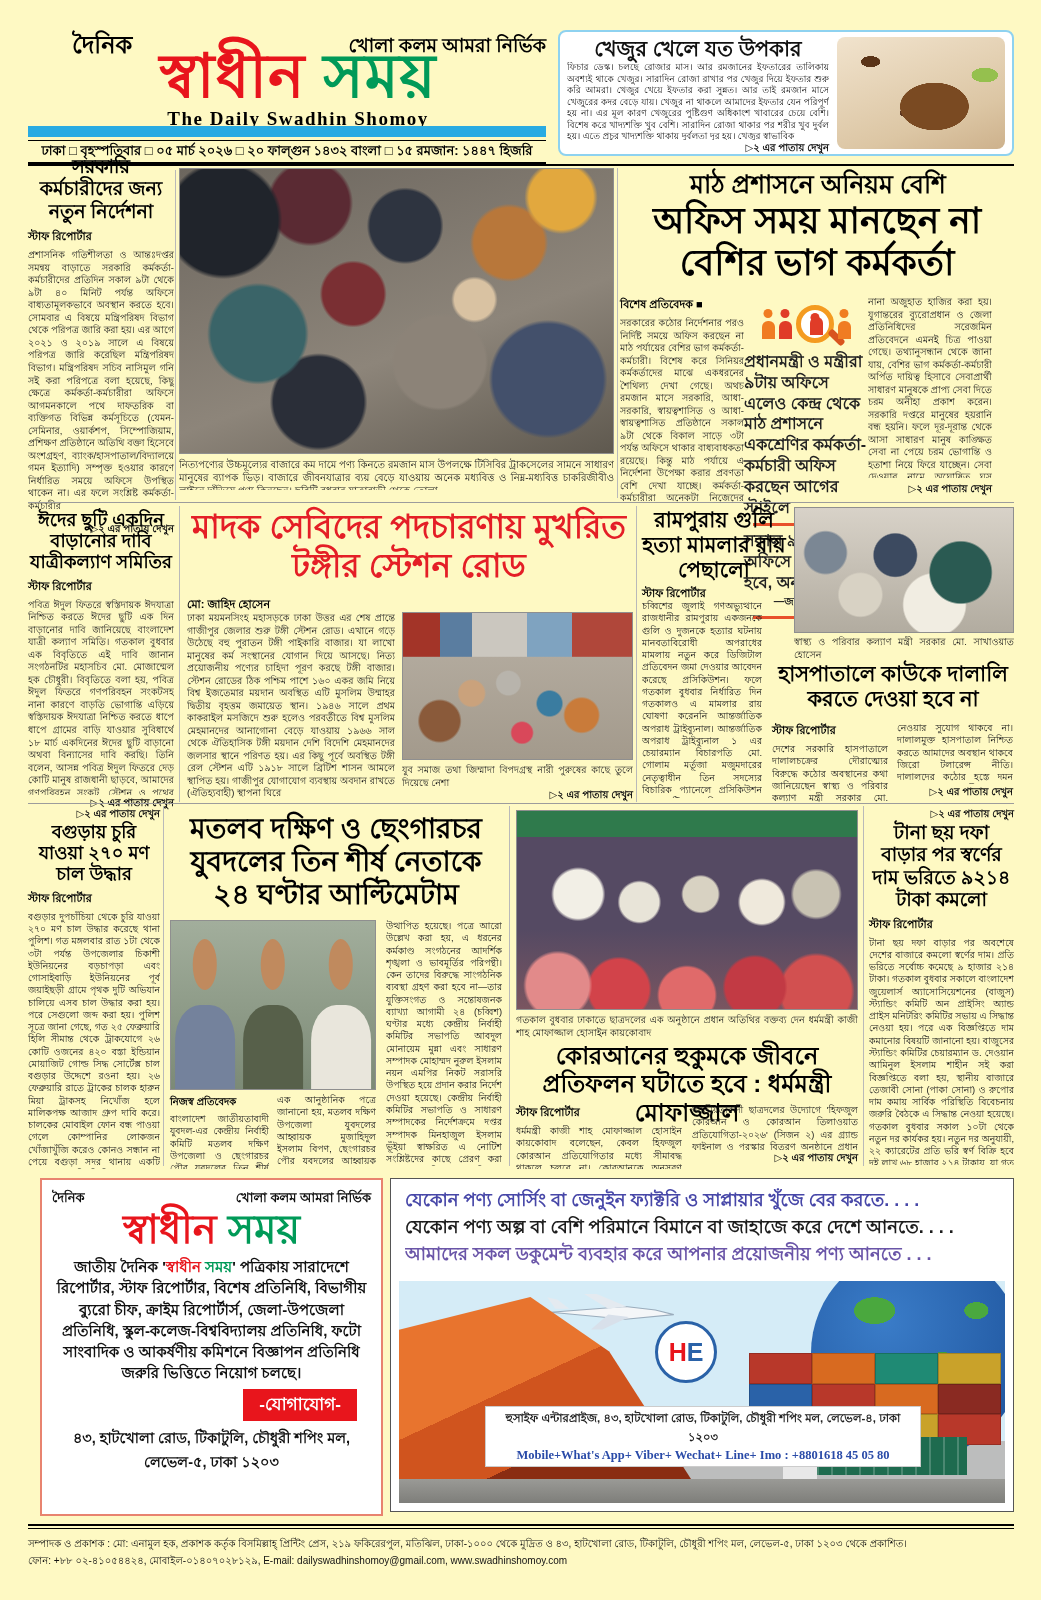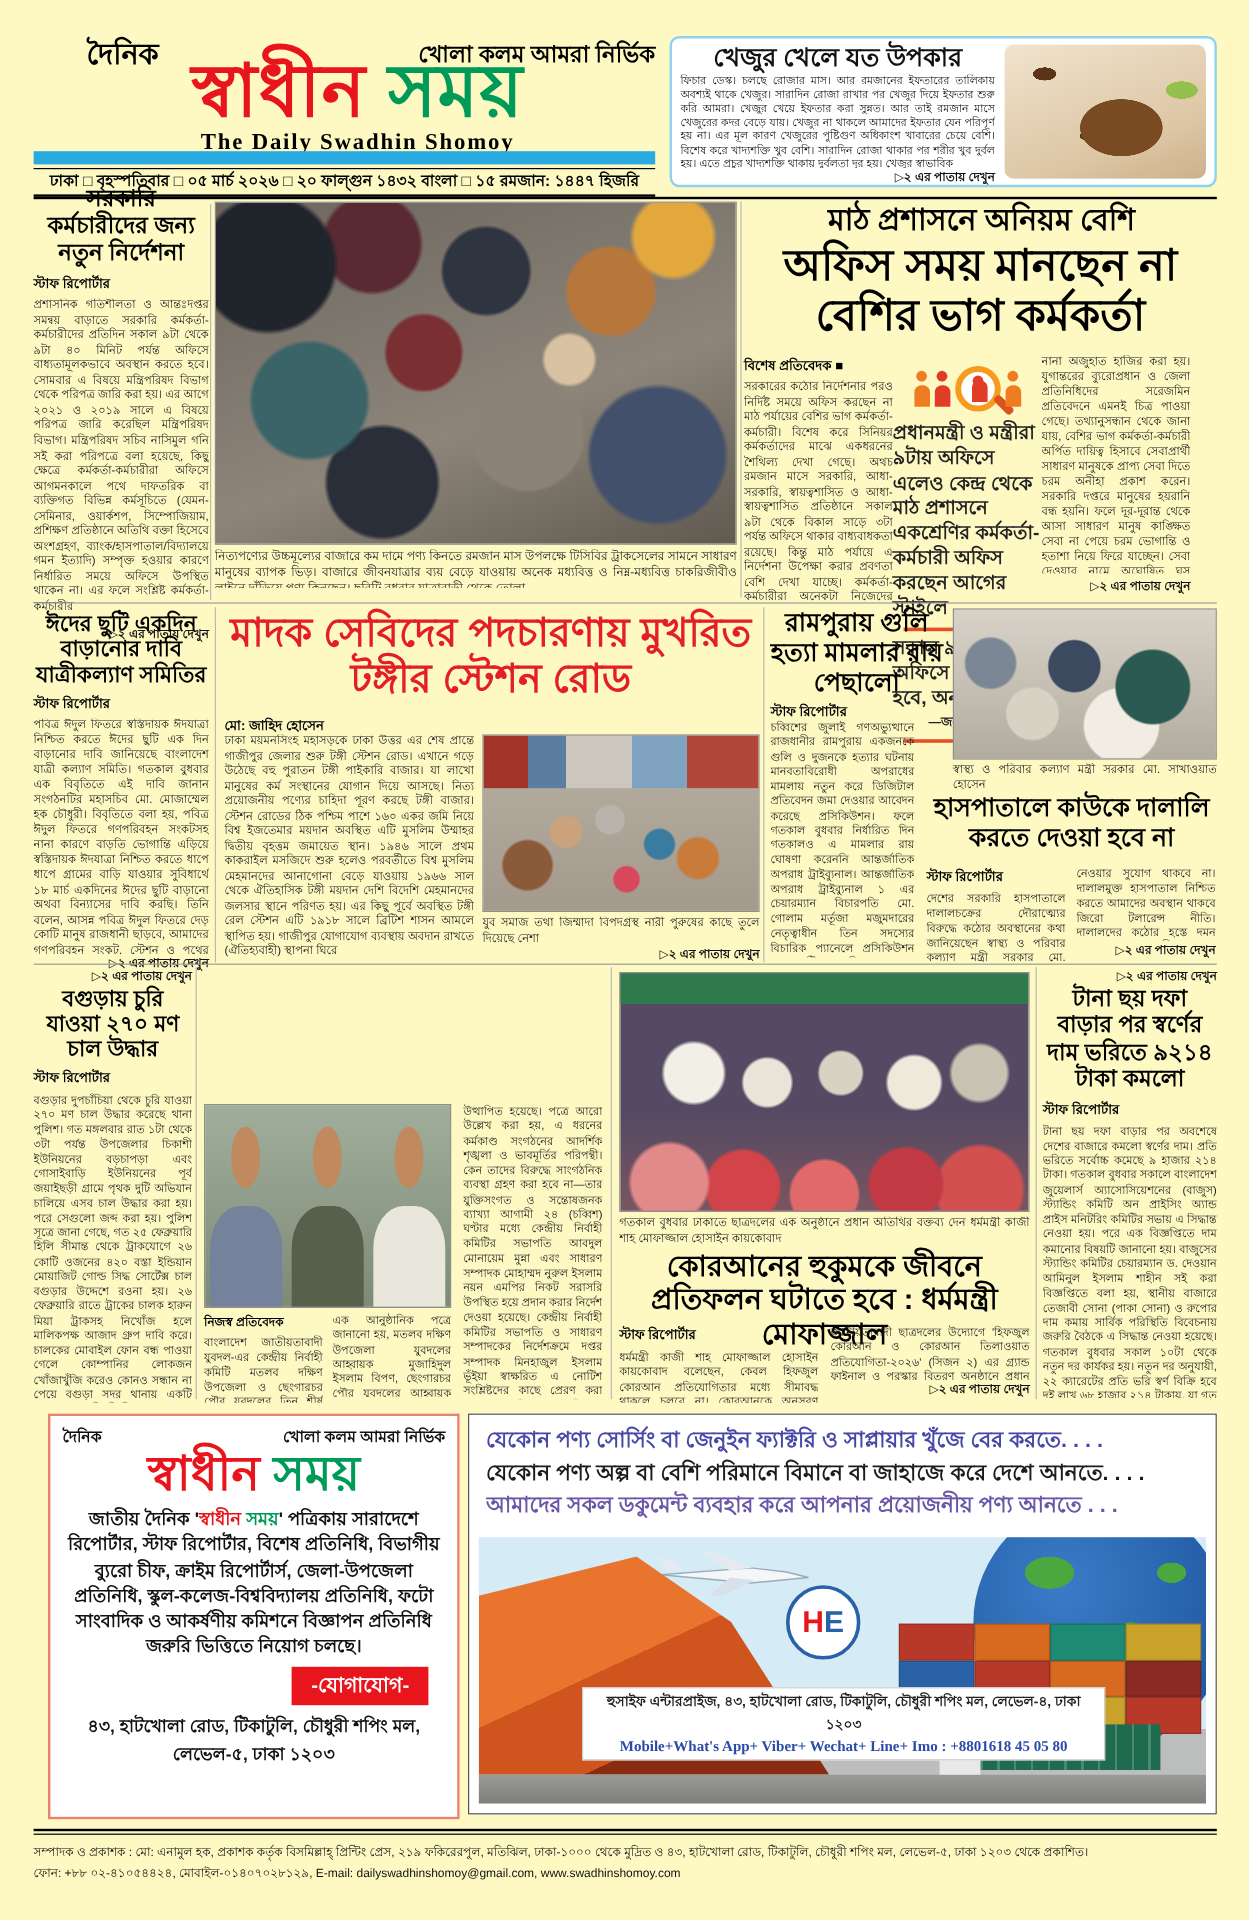--- a/index.html
+++ b/index.html
@@ -271,20 +271,21 @@
 
   <div class="abs cont" style="left:34px;top:806px;width:126px">▷২ এর পাতায় দেখুন</div>
   <div class="abs" style="left:28px;top:822px;width:132px">
     <div class="hl" style="font-size:18px">বগুড়ায় চুরি যাওয়া ২৭০ মণ চাল উদ্ধার</div>
     <div class="byline" style="margin-top:4px">স্টাফ রিপোর্টার</div>
     <div class="bt" style="height:258px;font-size:9.3px">বগুড়ার দুপচাঁচিয়া থেকে চুরি যাওয়া ২৭০ মণ চাল উদ্ধার করেছে থানা পুলিশ। গত মঙ্গলবার রাত ১টা থেকে ৩টা পর্যন্ত উপজেলার চিকাশী ইউনিয়নের বড়চাপড়া এবং গোসাইবাড়ি ইউনিয়নের পূর্ব জয়াইছড়ী গ্রামে পৃথক দুটি অভিযান চালিয়ে এসব চাল উদ্ধার করা হয়। পরে সেগুলো জব্দ করা হয়। পুলিশ সূত্রে জানা গেছে, গত ২৫ ফেব্রুয়ারি হিলি সীমান্ত থেকে ট্রাকযোগে ২৬ কোটি ওজনের ৪২০ বস্তা ইন্ডিয়ান মোয়াজিট গোল্ড সিদ্ধ সোর্টেক্স চাল বগুড়ার উদ্দেশে রওনা হয়। ২৬ ফেব্রুয়ারি রাতে ট্রাকের চালক হারুন মিয়া ট্রাকসহ নিখোঁজ হলে মালিকপক্ষ আজাদ গ্রুপ দাবি করে। চালকের মোবাইল ফোন বন্ধ পাওয়া গেলে কোম্পানির লোকজন খোঁজাখুঁজি করেও কোনও সন্ধান না পেয়ে বগুড়া সদর থানায় একটি সাধারণ ডায়েরি (জিডি) করেন।</div>
   </div>
 
   <div class="vline" style="left:163px;top:806px;height:360px"></div>
 
+  <div class="abs hl" style="left:170px;top:812px;width:332px;font-size:28px">মতলব দক্ষিণ ও ছেংগারচর যুবদলের তিন শীর্ষ নেতাকে ২৪ ঘণ্টার আল্টিমেটাম</div>
   <div class="abs photo photo-men" style="left:170px;top:920px;width:206px;height:170px">
     <div class="pman m1"></div>
     <div class="pman m2"></div>
     <div class="pman m3"></div>
   </div>
   <div class="abs bt" style="left:386px;top:920px;width:116px;height:246px;font-size:9.3px">উত্থাপিত হয়েছে। পত্রে আরো উল্লেখ করা হয়, এ ধরনের কর্মকাণ্ড সংগঠনের আদর্শিক শৃঙ্খলা ও ভাবমূর্তির পরিপন্থী। কেন তাদের বিরুদ্ধে সাংগঠনিক ব্যবস্থা গ্রহণ করা হবে না—তার যুক্তিসংগত ও সন্তোষজনক ব্যাখ্যা আগামী ২৪ (চব্বিশ) ঘণ্টার মধ্যে কেন্দ্রীয় নির্বাহী কমিটির সভাপতি আবদুল মোনায়েম মুন্না এবং সাধারণ সম্পাদক মোহাম্মদ নুরুল ইসলাম নয়ন এমপির নিকট সরাসরি উপস্থিত হয়ে প্রদান করার নির্দেশ দেওয়া হয়েছে। কেন্দ্রীয় নির্বাহী কমিটির সভাপতি ও সাধারণ সম্পাদকের নির্দেশক্রমে দপ্তর সম্পাদক মিনহাজুল ইসলাম ভূঁইয়া স্বাক্ষরিত এ নোটিশ সংশ্লিষ্টদের কাছে প্রেরণ করা হয়েছে। অভিযোগের বিস্তার: দখল, চাঁদাবাজি ও টেন্ডার নিয়ন্ত্রণের অভিযোগ</div>
   <div class="abs" style="left:170px;top:1094px;width:206px;display:flex;gap:8px">
     <div style="width:99px">
       <div class="byline" style="font-size:10px">নিজস্ব প্রতিবেদক</div>
       <div class="bt" style="height:56px;font-size:9.3px">বাংলাদেশ জাতীয়তাবাদী যুবদল-এর কেন্দ্রীয় নির্বাহী কমিটি মতলব দক্ষিণ উপজেলা ও ছেংগারচর পৌর যুবদলের তিন শীর্ষ নেতার বিরুদ্ধে সাংগঠনিক শৃঙ্খলাভঙ্গ, ক্ষমতার অপব্যবহার, প্রভাব বিস্তার ও দলীয় নীতিমালাবহির্ভূত কর্মকাণ্ডের অভিযোগে কারণ দর্শানোর নোটিশ জারি করেছে। ৩ মার্চ ২০২৬ তারিখে কেন্দ্রীয় দপ্তর থেকে প্রেরিত</div>

